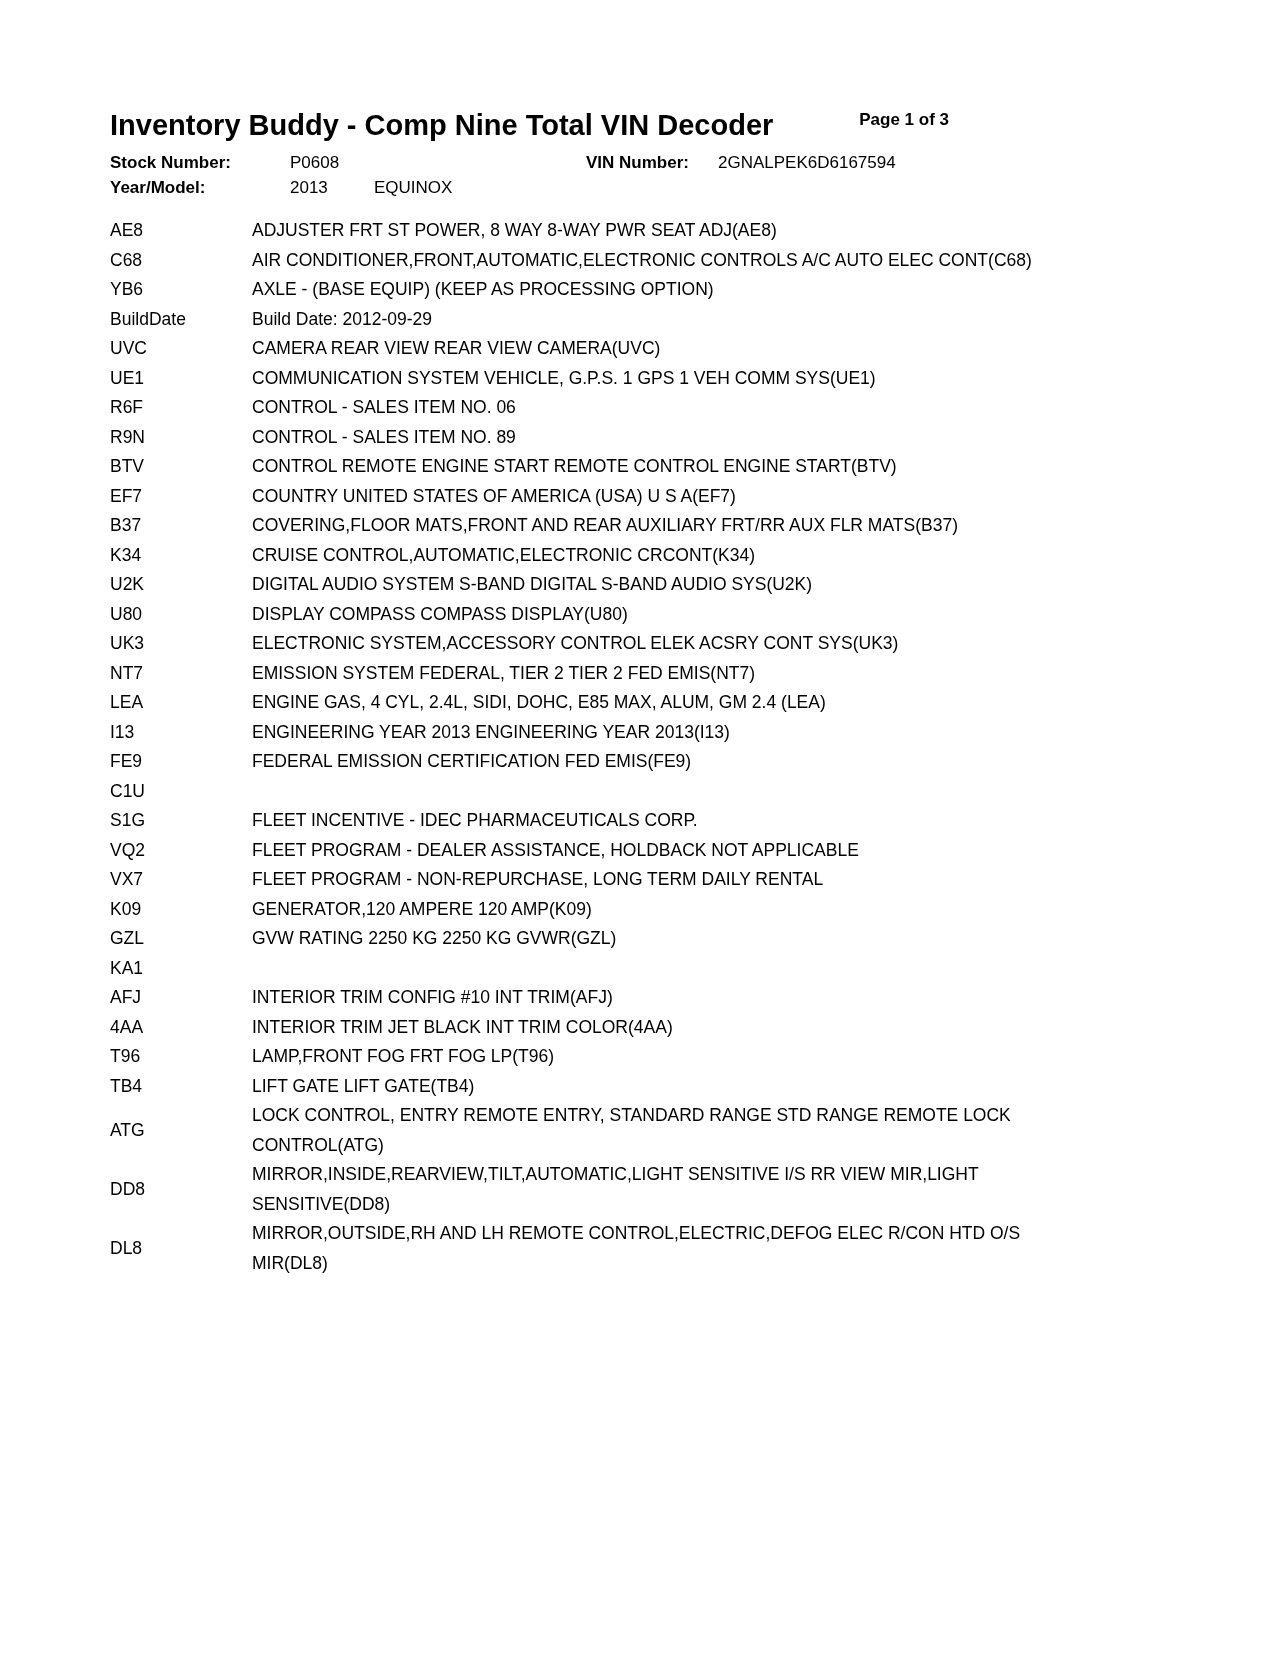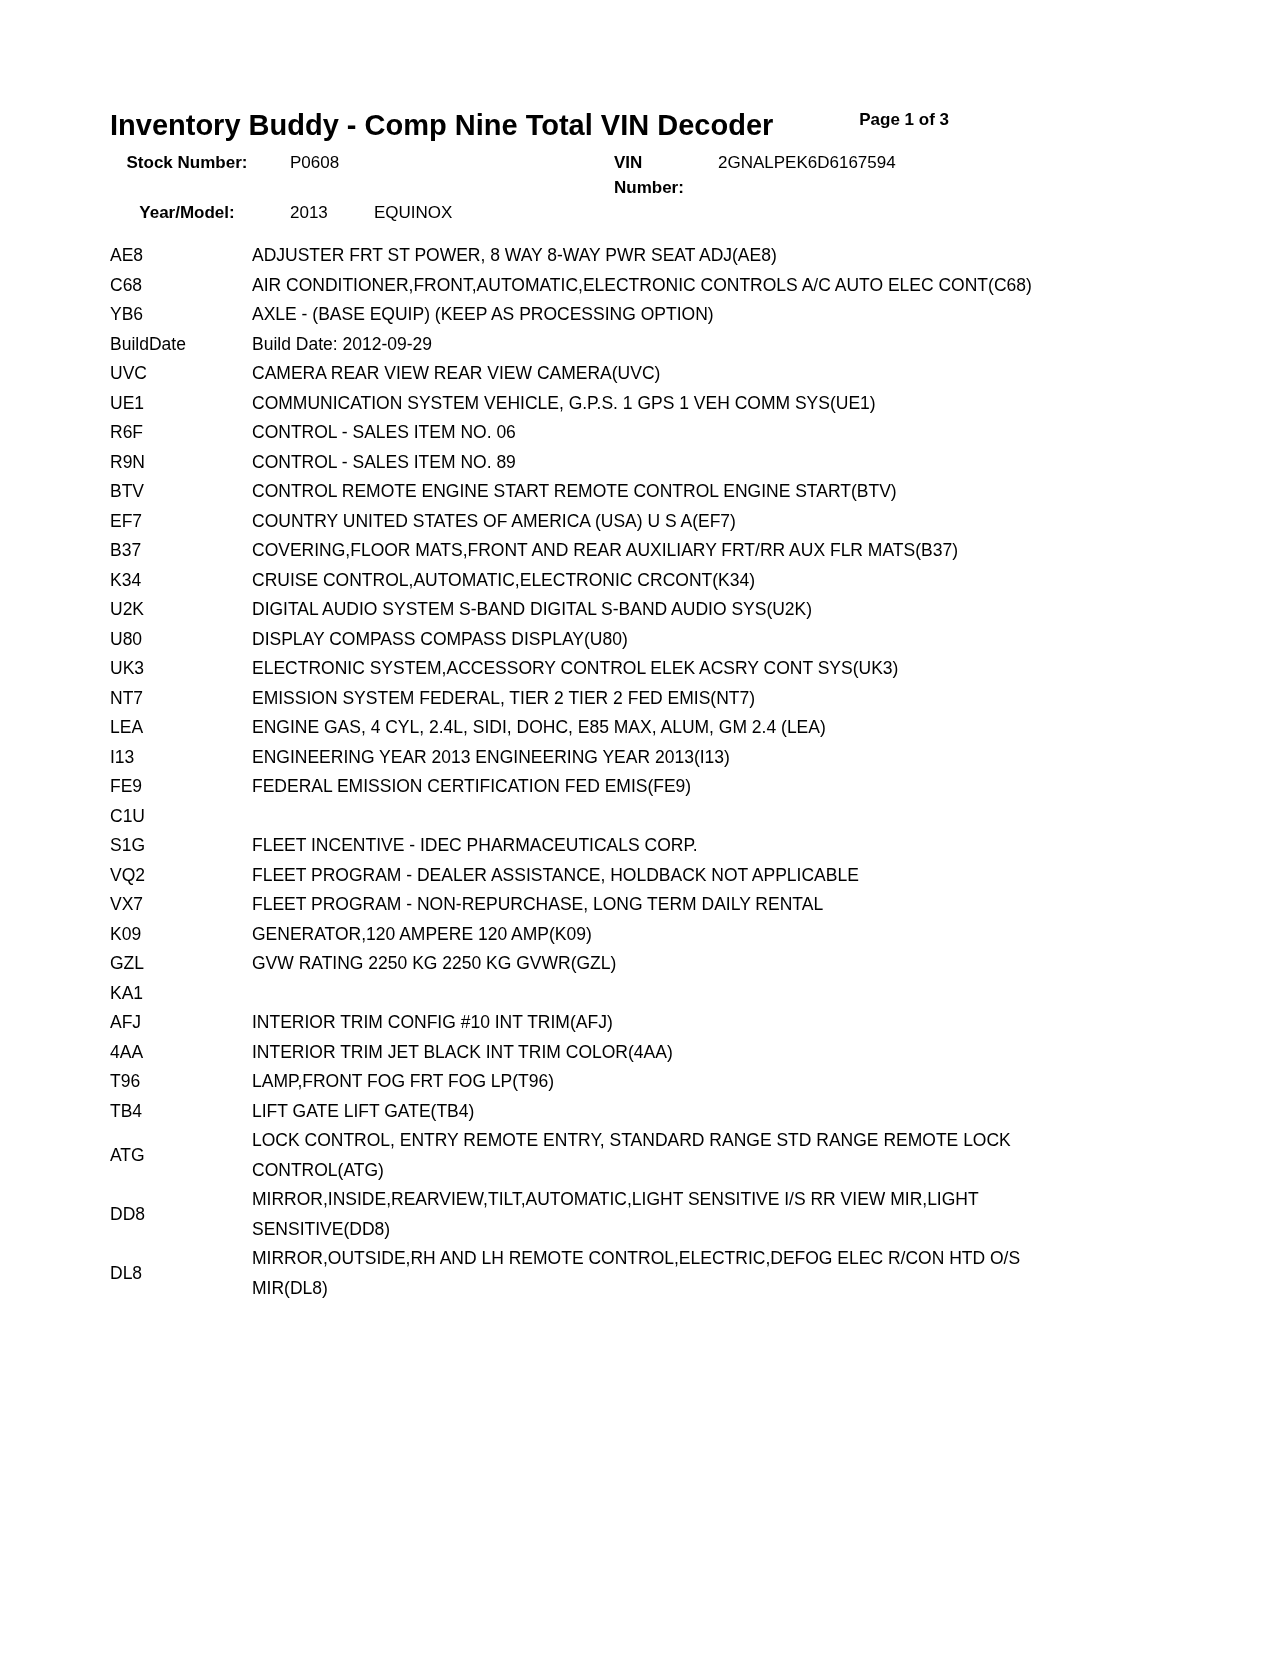--- a/index.html
+++ b/index.html
@@ -40,24 +40,24 @@
     margin-top: 6px;
     font-size: 17px;
   }
   .meta-row {
     display: grid;
     grid-template-columns: 180px 296px 132px auto;
     line-height: 25px;
   }
   .meta-label {
     font-weight: bold;
-    text-align: center;
+    text-align: left;
     padding-right: 26px;
   }
-  .meta-label.inline { text-align: left; padding-right: 13px; margin-left: 28px; }
+  .meta-label.inline { text-align: left; padding-right: 13px; }
   .meta-value { font-weight: normal; }
   .year-span { display: inline-block; width: 84px; }
   .options {
     margin: 16px 0 0 110px;
     font-size: 17.5px;
   }
   .option-row {
     display: flex;
     align-items: center;
   }

